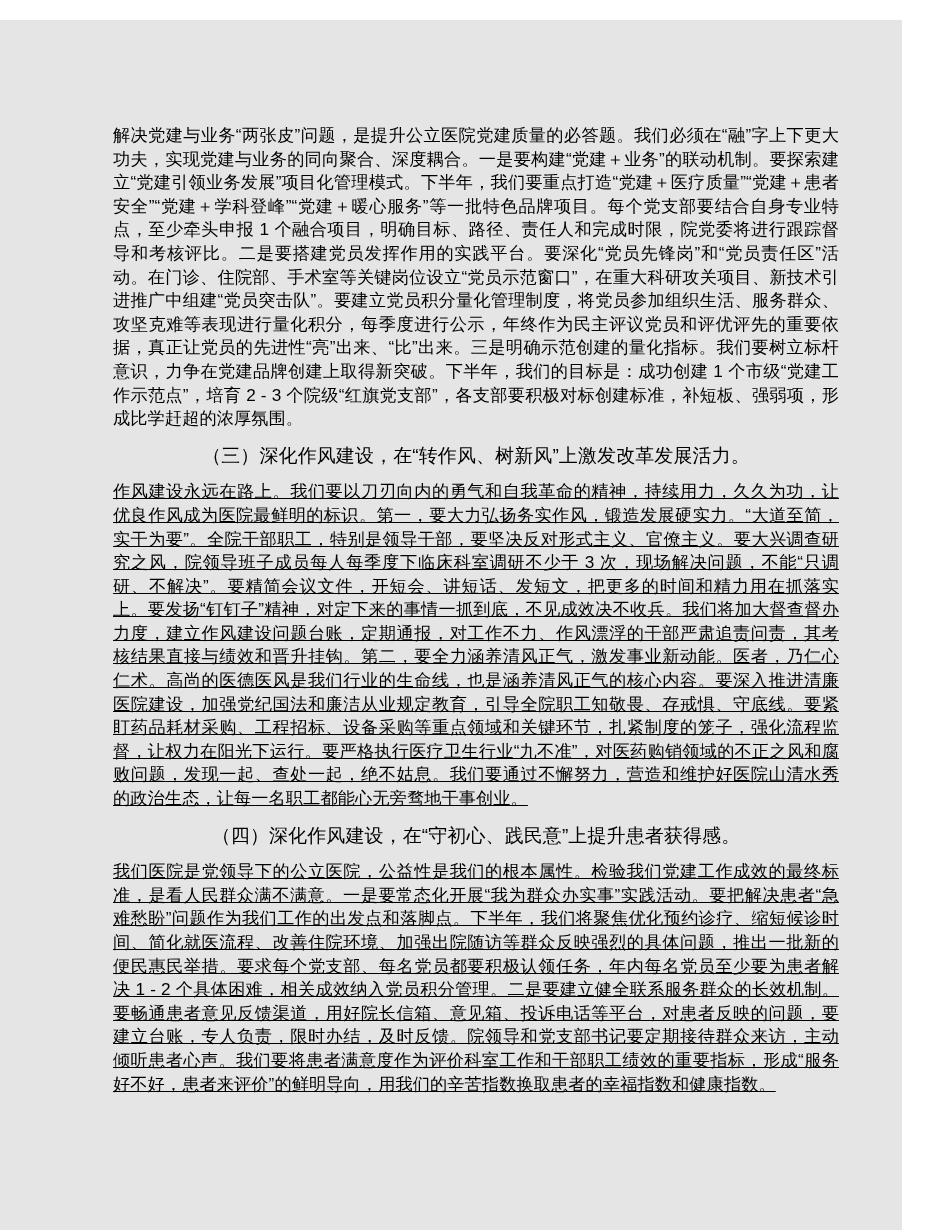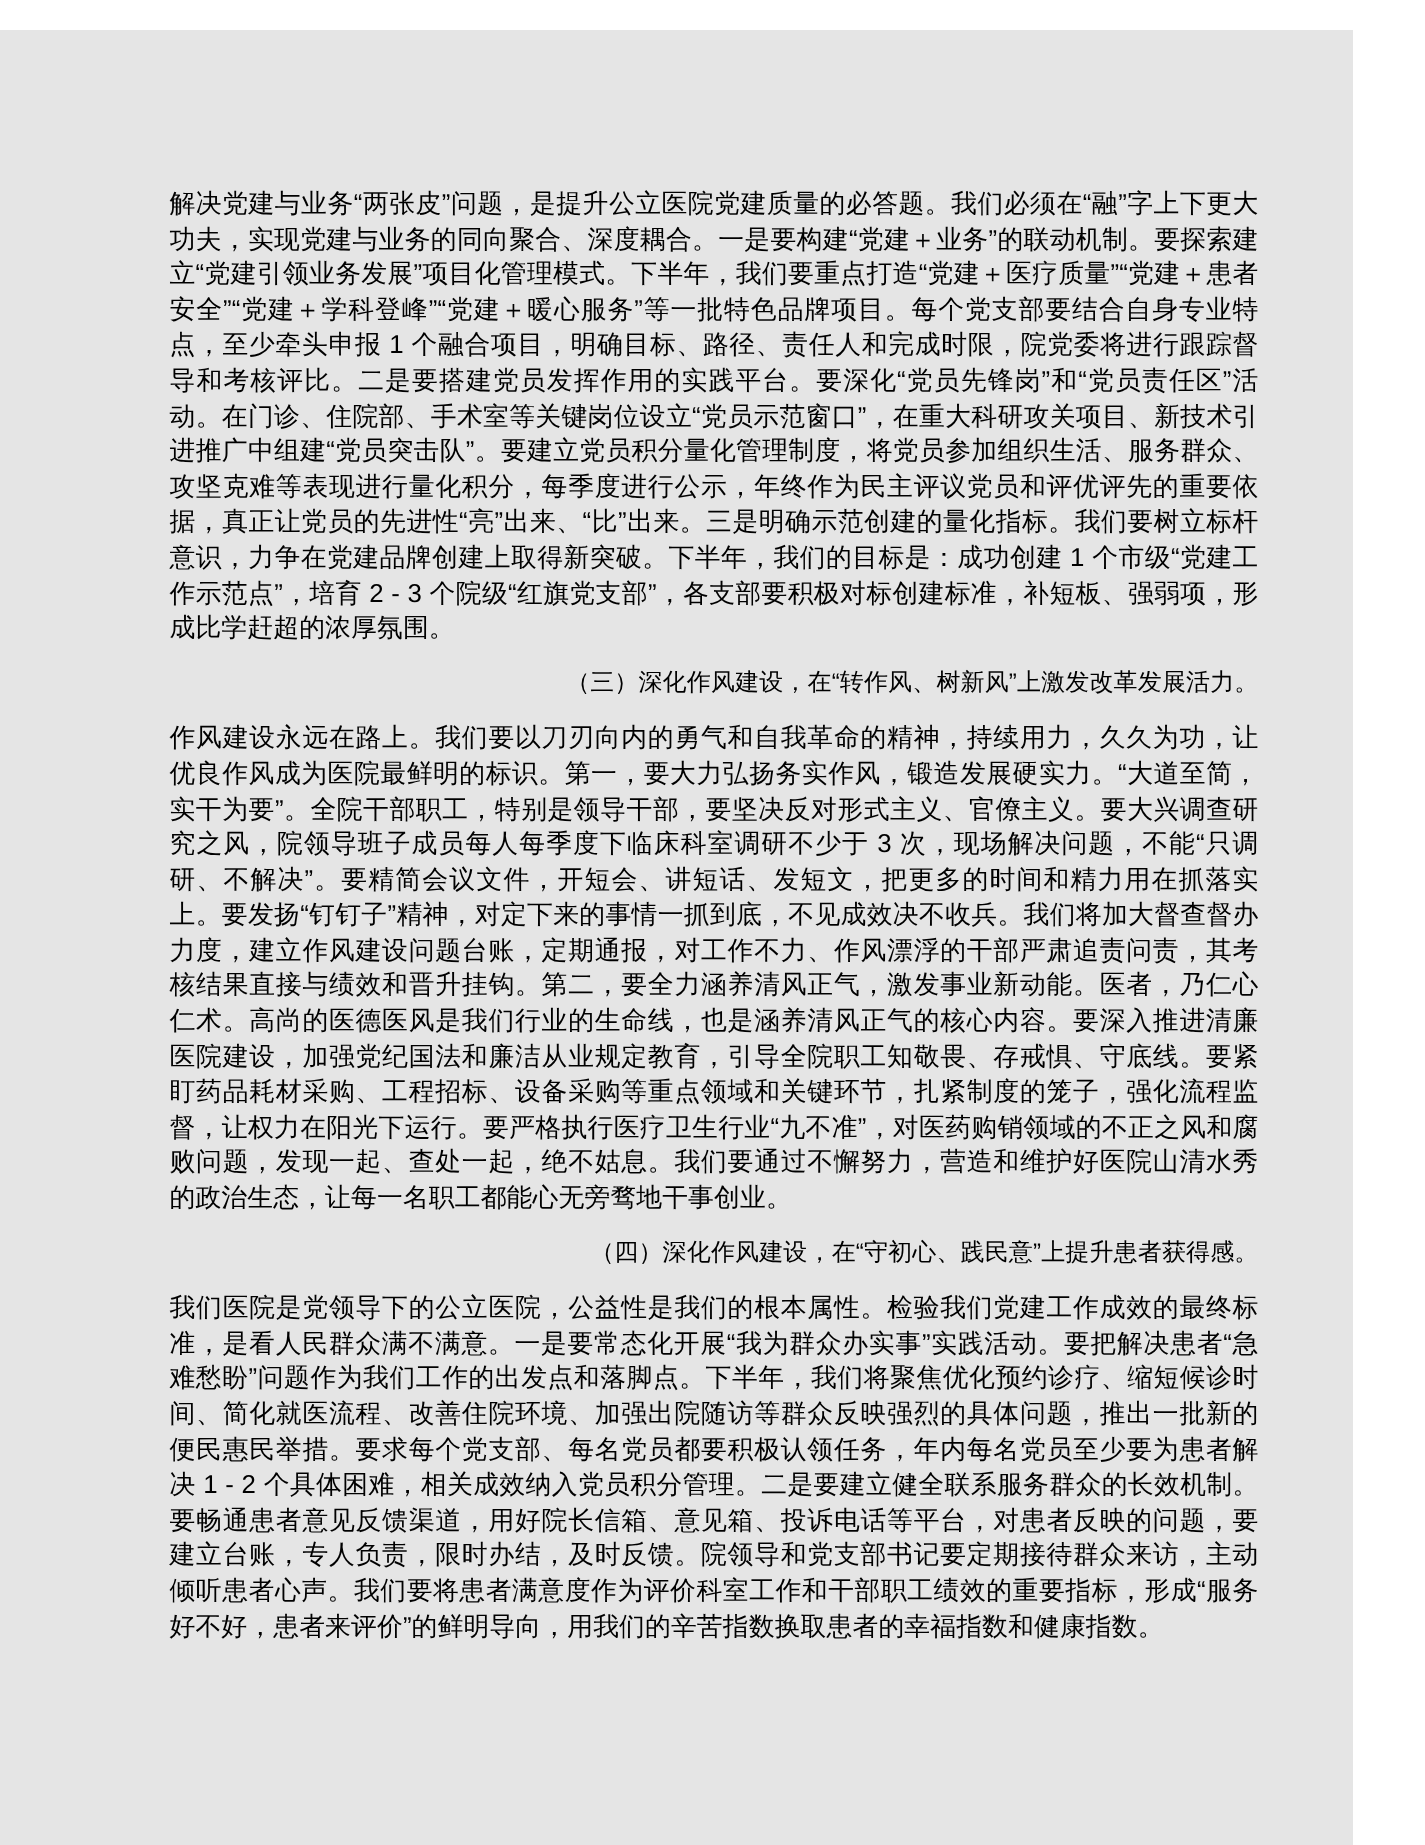--- a/index.html
+++ b/index.html
@@ -31,30 +31,31 @@
     font-size: 17.2px;
     line-height: 23.6px;
     text-align: justify;
     text-justify: inter-ideograph;
     letter-spacing: 0.1px;
     word-break: break-all;
     white-space: normal;
   }
   .heading {
     margin: 0;
-    font-size: 16px;
+    font-size: 19px;
     line-height: 23.6px;
-    text-align: right;
+    text-align: center;
     letter-spacing: 0.1px;
   }
   .heading-block {
     margin-top: 13px;
   }
   .after-heading {
     margin-top: 13px !important;
+    text-decoration: underline;
   }
 </style>
 </head>
 <body>
 
 <div class="page">
   <div class="doc-body">
 
     <p class="para">解决党建与业务“两张皮”问题，是提升公立医院党建质量的必答题。我们必须在“融”字上下更大功夫，实现党建与业务的同向聚合、深度耦合。一是要构建“党建＋业务”的联动机制。要探索建立“党建引领业务发展”项目化管理模式。下半年，我们要重点打造“党建＋医疗质量”“党建＋患者安全”“党建＋学科登峰”“党建＋暖心服务”等一批特色品牌项目。每个党支部要结合自身专业特点，至少牵头申报 1 个融合项目，明确目标、路径、责任人和完成时限，院党委将进行跟踪督导和考核评比。二是要搭建党员发挥作用的实践平台。要深化“党员先锋岗”和“党员责任区”活动。在门诊、住院部、手术室等关键岗位设立“党员示范窗口”，在重大科研攻关项目、新技术引进推广中组建“党员突击队”。要建立党员积分量化管理制度，将党员参加组织生活、服务群众、攻坚克难等表现进行量化积分，每季度进行公示，年终作为民主评议党员和评优评先的重要依据，真正让党员的先进性“亮”出来、“比”出来。三是明确示范创建的量化指标。我们要树立标杆意识，力争在党建品牌创建上取得新突破。下半年，我们的目标是：成功创建 1 个市级“党建工作示范点”，培育 2 - 3 个院级“红旗党支部”，各支部要积极对标创建标准，补短板、强弱项，形成比学赶超的浓厚氛围。</p>
 

